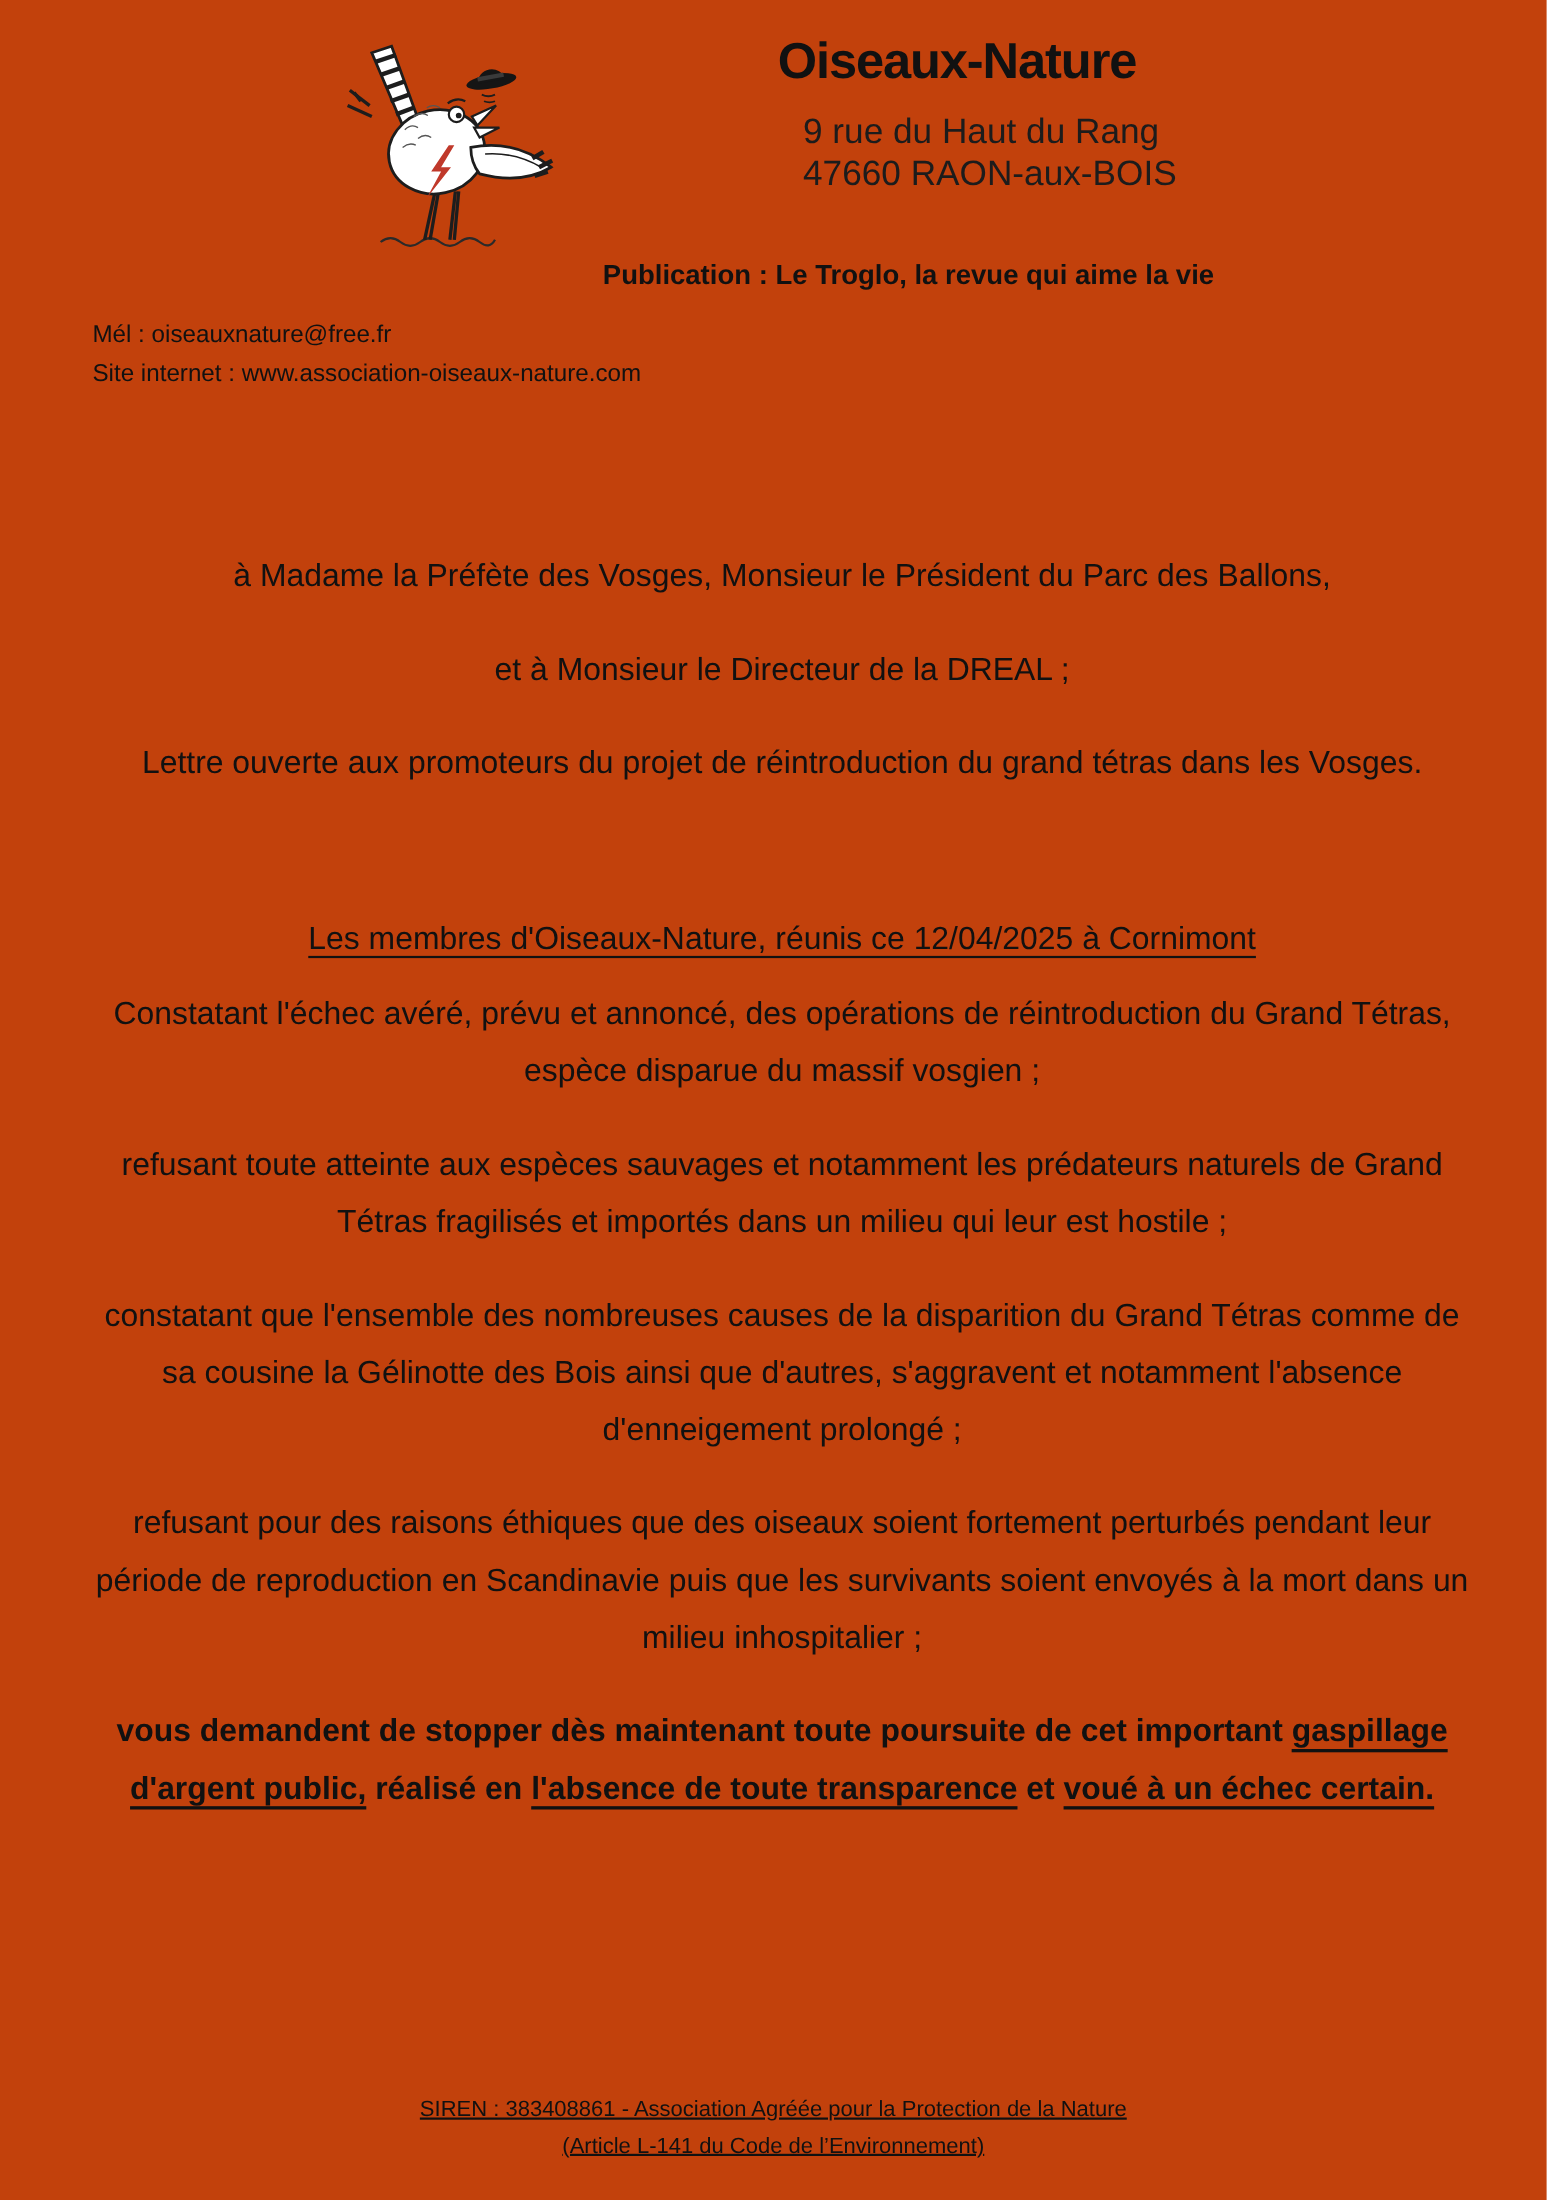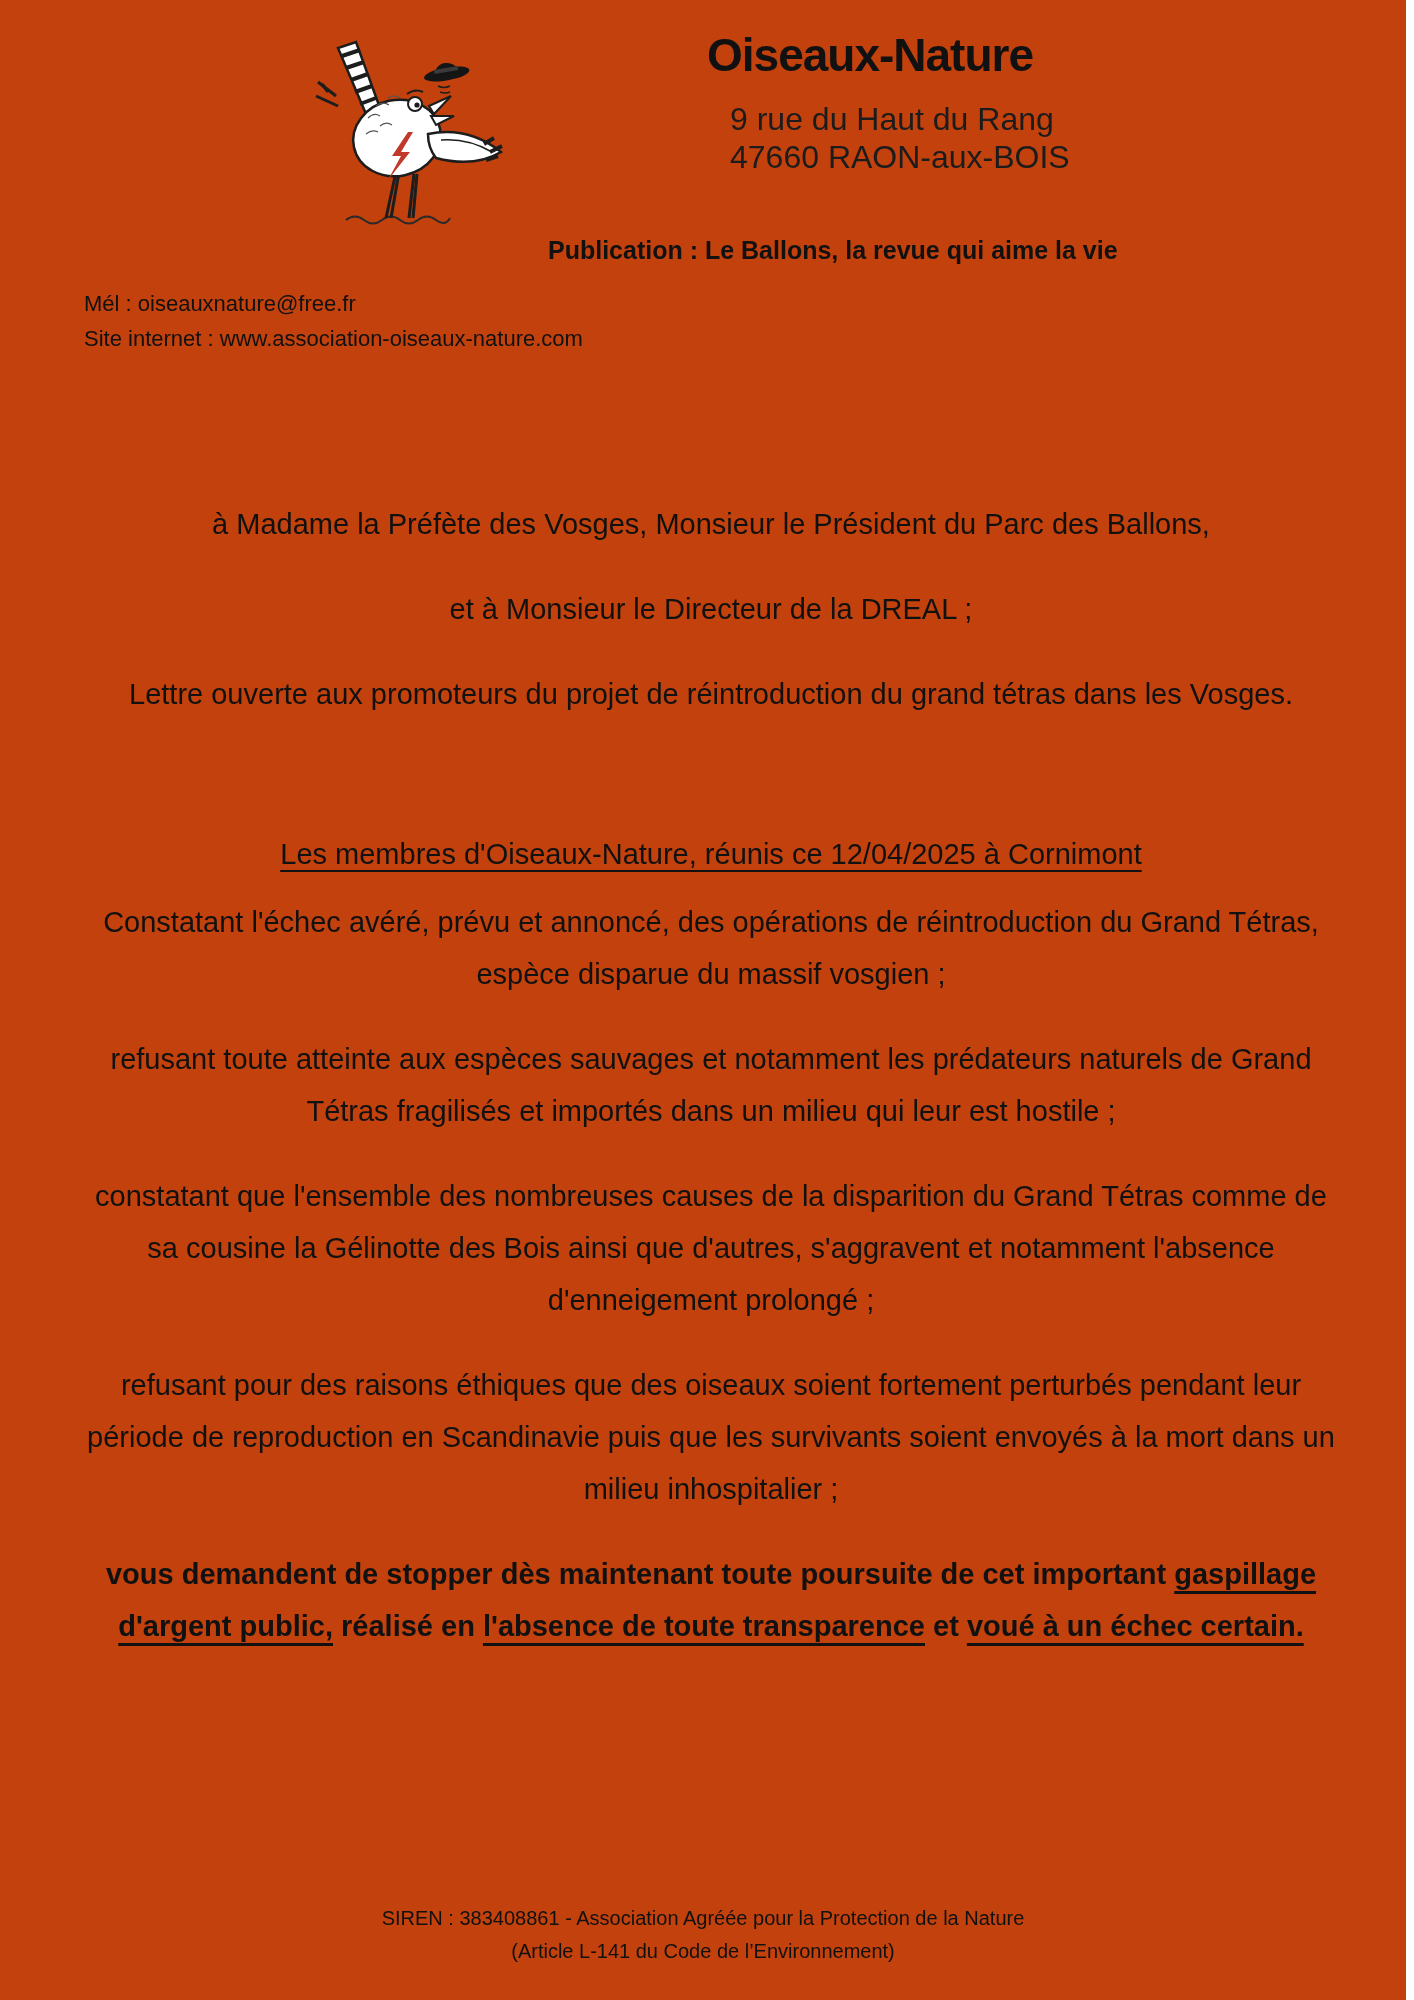--- a/index.html
+++ b/index.html
@@ -38,21 +38,21 @@
   }
   .demand{font-weight:700;}
   .u{
     text-decoration:underline;
     text-underline-offset:7px;
     text-decoration-thickness:2.5px;
   }
   
   .footer{
     position:absolute;left:0;right:0;top:1902px;
-    text-align:center;font-size:20px;line-height:33px;color:#111;
+    text-align:center;font-size:20px;line-height:33px;color:#111;text-decoration:underline;
   }
 </style>
 </head>
 <body>
 
 <div class="page">
 
   <div class="logo">
     <svg viewBox="0 0 238 202" width="238" height="202">
 
@@ -128,21 +128,21 @@
     </svg>
   </div>
 
   <div class="org-name">Oiseaux-Nature</div>
 
   <div class="address">
     <div>9 rue du Haut du Rang</div>
     <div>47660 RAON-aux-BOIS</div>
   </div>
 
-  <div class="publication">Publication : Le Ballons, la revue qui aime la vie</div>
+  <div class="publication">Publication : Le Troglo, la revue qui aime la vie</div>
 
   <div class="contact">
     <div>Mél : oiseauxnature@free.fr</div>
     <div>Site internet : www.association-oiseaux-nature.com</div>
   </div>
 
   <div class="letter">
 
     <p>à Madame la Préfète des Vosges, Monsieur le Président du Parc des Ballons,</p>
 

